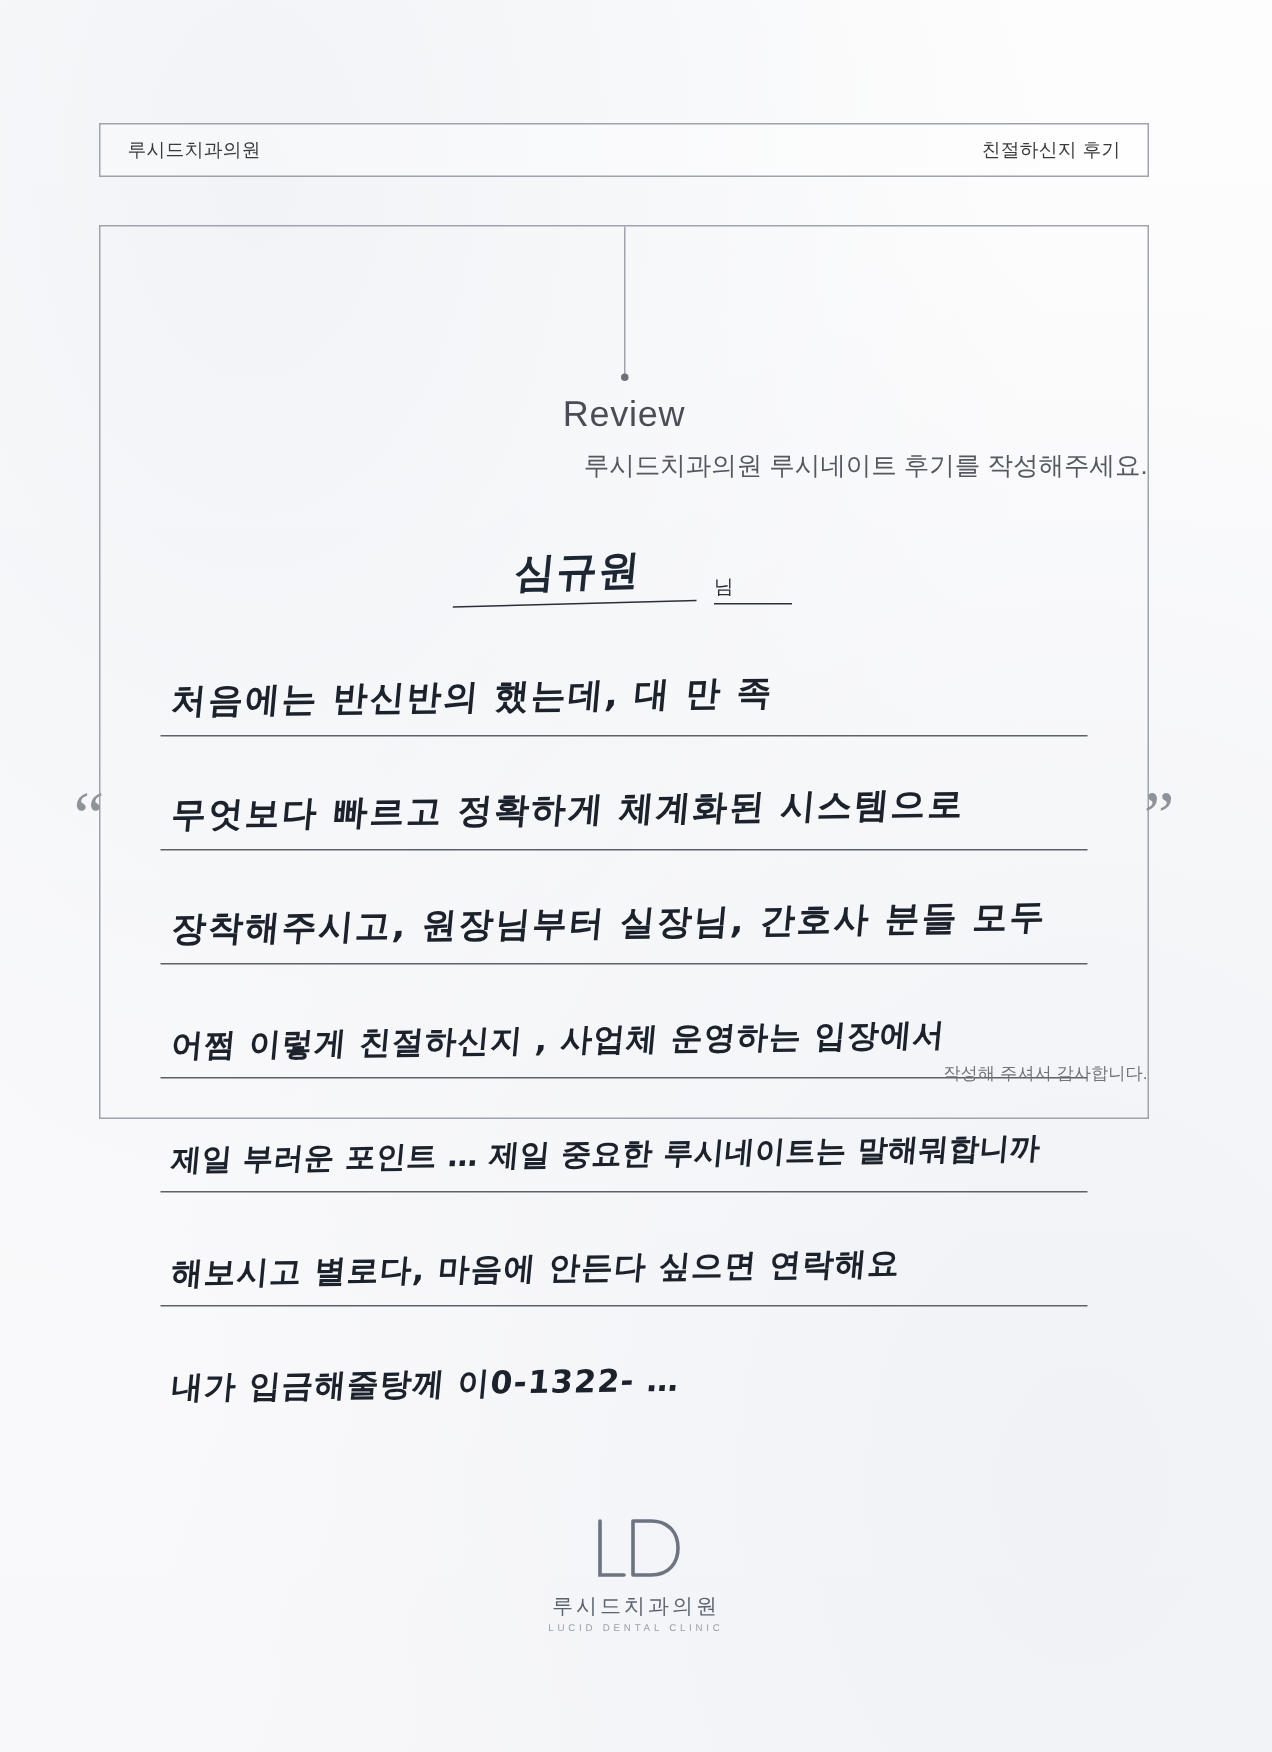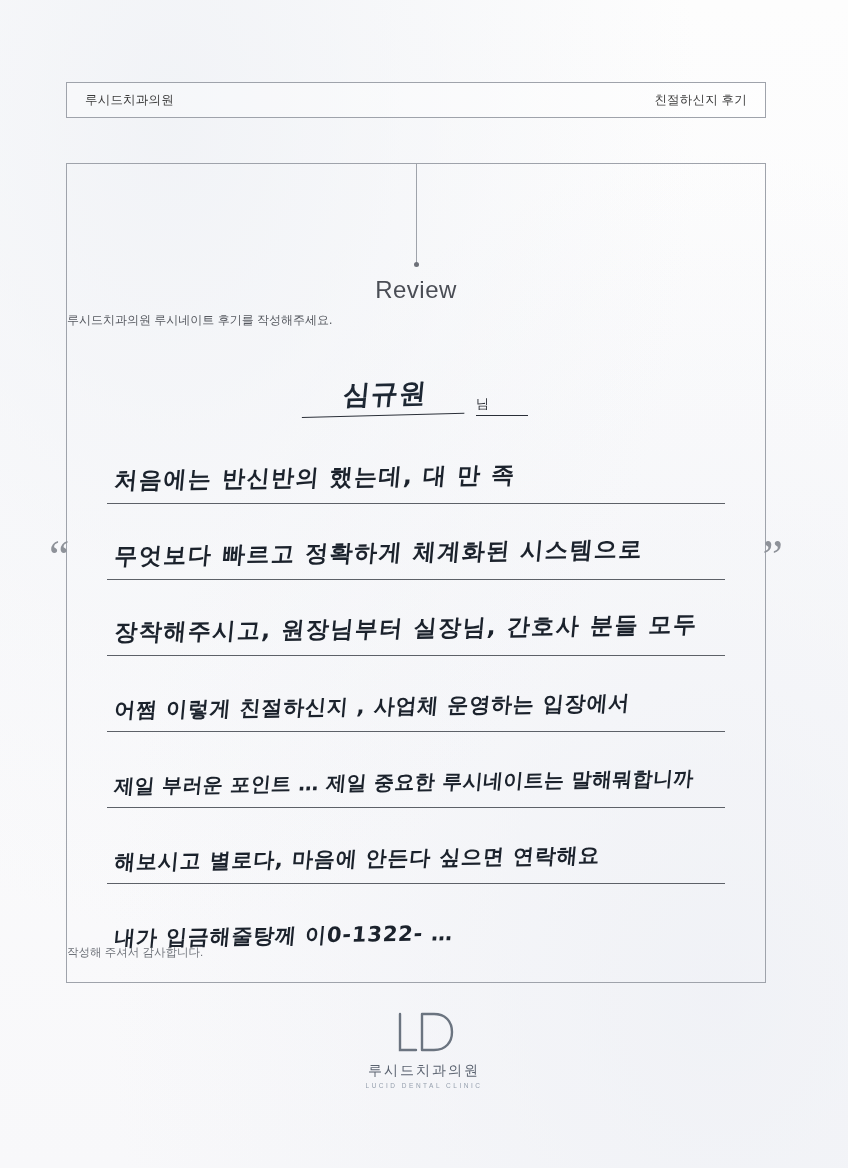--- a/index.html
+++ b/index.html
@@ -51,23 +51,23 @@
   .header-left, .header-right {
     font-size: 12.5px;
     color: #3a3a3a;
     letter-spacing: 0.2px;
   }
 
   
   .content-frame {
     position: absolute;
     left: 66px;
-    top: 163px;
+    top: 150px;
     width: 700px;
-    height: 820px;
+    height: 596px;
     border: 1px solid #9fa3ab;
     box-sizing: border-box;
     background: transparent;
   }
 
   
   .top-tick {
     position: absolute;
     left: 50%;
     top: 0;
@@ -95,22 +95,22 @@
     font-size: 24px;
     font-weight: 400;
     color: #4a4d55;
     letter-spacing: 0.5px;
   }
   .review-subtitle {
     position: absolute;
     left: 0;
     right: 0;
     top: 148px;
-    text-align: left;
-    font-size: 12px;
+    text-align: right;
+    font-size: 17px;
     color: #55585f;
   }
 
   
   .quote {
     position: absolute;
     font-family: "Liberation Serif", serif;
     font-size: 46px;
     color: #8e9299;
     line-height: 1;
@@ -186,21 +186,21 @@
   }
   .line .hand.smaller { font-size: 21px; letter-spacing: 0.8px; }
   .line .hand.tight   { font-size: 20px; letter-spacing: 0.3px; }
 
   
   .thanks {
     position: absolute;
     left: 0;
     right: 0;
     bottom: 22px;
-    text-align: left;
+    text-align: right;
     font-size: 11.5px;
     color: #6f737a;
   }
 
   
   .footer {
     position: absolute;
     left: 0;
     right: 0;
     top: 1010px;

